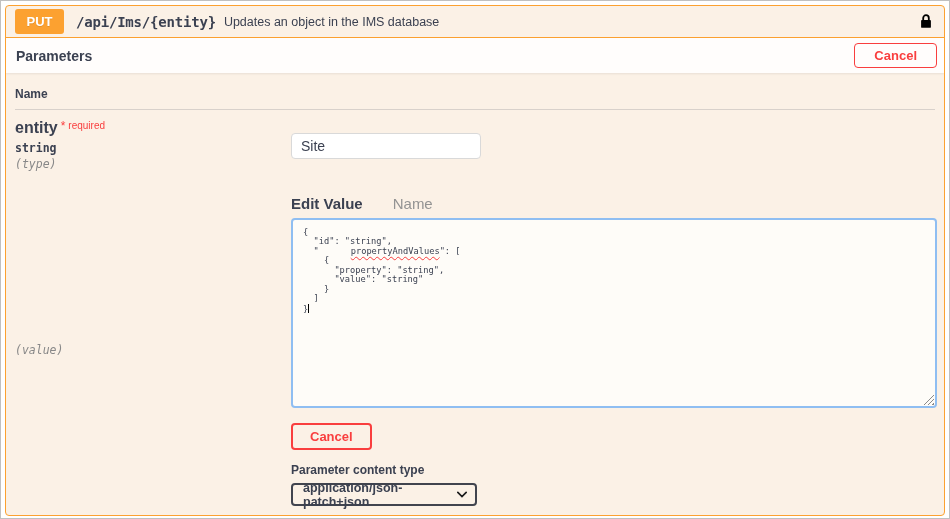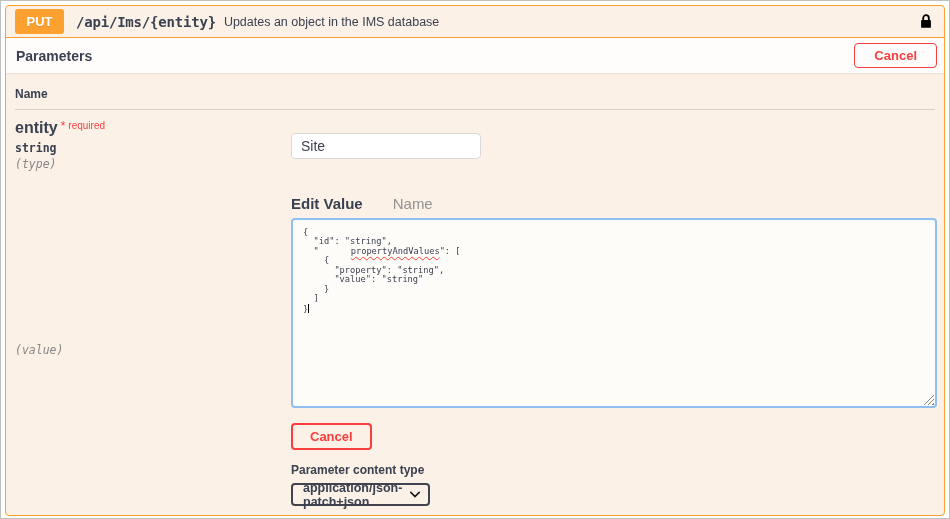--- a/index.html
+++ b/index.html
@@ -162,21 +162,21 @@
   .btn-cancel-bottom {
     margin-top: 15px;
     border: 2px solid #f93e3e;
     color: #f93e3e;
     font-size: 13px;
     padding: 4px 17px;
   }
   .content-type-label { font-size: 12px; font-weight: bold; margin-top: 13px; }
   .select-box {
     margin-top: 6px;
-    width: 139px; height: 23px;
+    width: 186px; height: 23px;
     border: 2px solid #41444e;
     border-radius: 4px;
     display: flex; align-items: center; justify-content: space-between;
     padding: 0 8px 0 10px;
     font-size: 12.5px; font-weight: bold;
     cursor: pointer;
     background: transparent;
   }
   
   .execute-wrapper { padding: 31px 9px 0 9px; }

